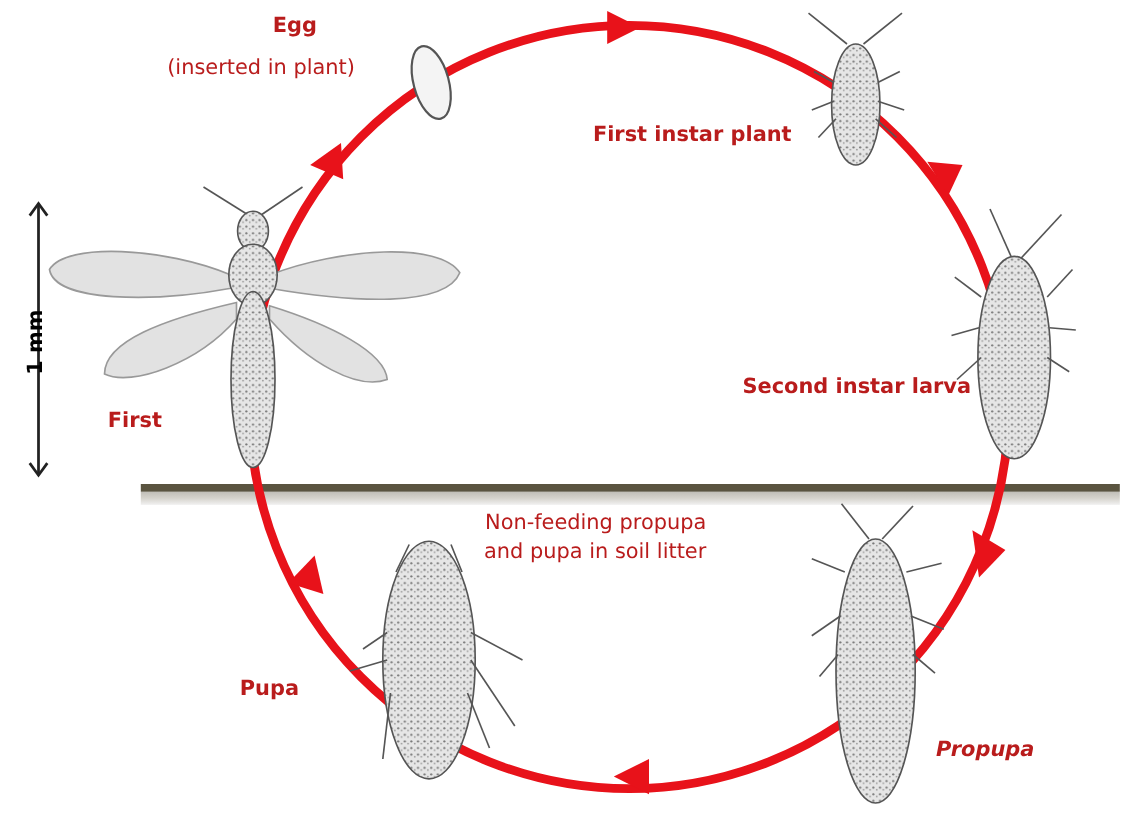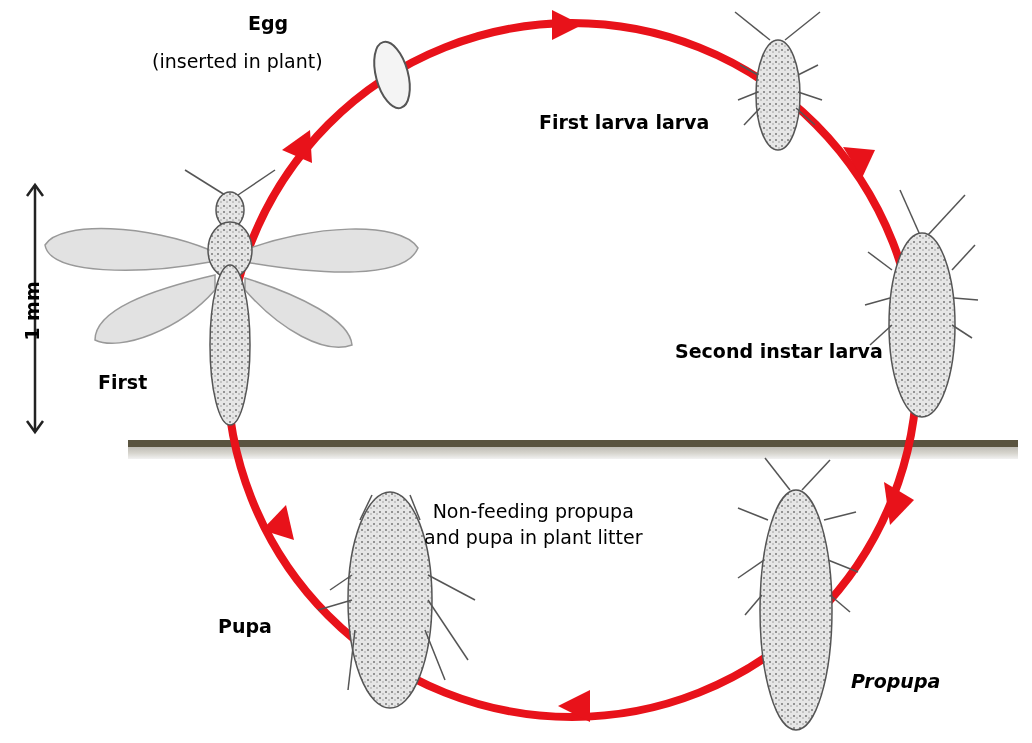--- a/index.html
+++ b/index.html
@@ -1,18 +1,18 @@
 <!DOCTYPE html>
 <html><head>
 <meta charset="utf-8">
 <style>
   html,body{margin:0;padding:0;background:#fff;}
   body{width:1032px;height:743px;position:relative;overflow:hidden;font-family:"DejaVu Sans","Liberation Sans",sans-serif;}
   svg{position:absolute;left:0;top:0;}
-  .lbl{position:absolute;color:#000000;white-space:nowrap;}
+  .lbl{position:absolute;color:#b91c1c;white-space:nowrap;}
   .bold{font-weight:bold;font-size:19px;}
   .reg{font-size:19px;line-height:26px;}
   .scale-lbl{position:absolute;left:2px;top:300px;transform:rotate(-90deg);transform-origin:center;font-weight:bold;font-size:19px;width:60px;text-align:center;}
 </style>
 </head>
 <body>
 
 <svg width="1032" height="743" viewBox="0 0 1032 743">
   <defs>
     <linearGradient id="grd" x1="0" y1="0" x2="0" y2="1">
@@ -109,24 +109,24 @@
     <path d="M245,250 C310,225 400,220 418,248 C405,280 320,275 245,262 Z" fill="#e2e2e2" stroke="#999"></path>
     <path d="M245,278 C300,295 350,320 352,345 C325,355 280,330 245,290 Z" fill="#e2e2e2" stroke="#999"></path>
     <ellipse cx="230" cy="210" rx="14" ry="18" fill="url(#stripe)"></ellipse>
     <ellipse cx="230" cy="250" rx="22" ry="28" fill="url(#stripe)"></ellipse>
     <ellipse cx="230" cy="345" rx="20" ry="80" fill="url(#stripe)"></ellipse>
   </g>
 </svg>
 
 <div class="lbl bold" style="left:248px;top:12px;">Egg</div>
 <div class="lbl reg" style="left:152px;top:48px;">(inserted in plant)</div>
-<div class="lbl bold" style="left:539px;top:111px;">First larva larva</div>
+<div class="lbl bold" style="left:539px;top:111px;">First instar plant</div>
 <div class="lbl bold" style="left:646px;top:340px;margin-left:29px;">Second instar larva</div>
 <div class="lbl bold" style="left:98px;top:371px;">First</div>
 <div class="lbl bold" style="left:851px;top:670px;font-style:italic;">Propupa</div>
 <div class="lbl bold" style="left:218px;top:615px;">Pupa</div>
 
-<div class="lbl reg" style="left:424px;top:462px;text-align:center;margin-top:36px;">
+<div class="lbl reg" style="left:440px;top:462px;text-align:right;">
   <div>Non-feeding propupa</div>
-  <div>and pupa in plant litter</div>
+  <div>and pupa in soil litter</div>
 </div>
 
 <div class="scale-lbl">1 mm</div>
 
 </body></html>

